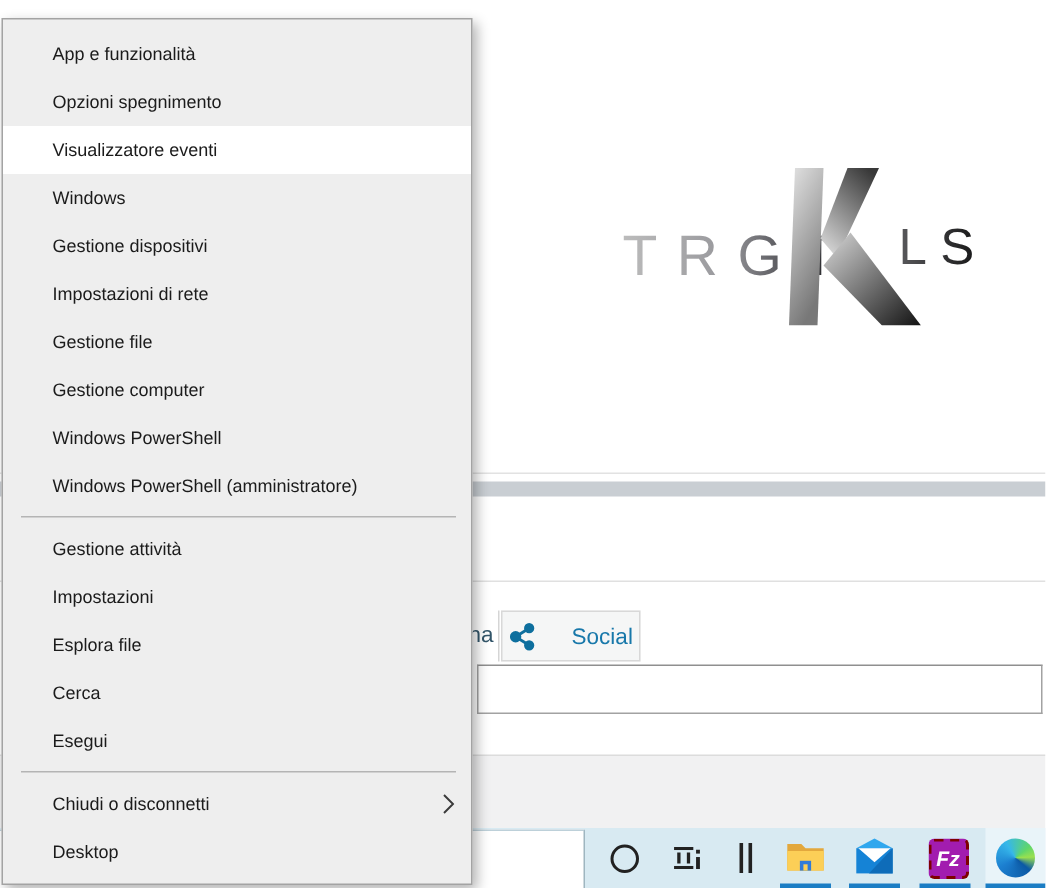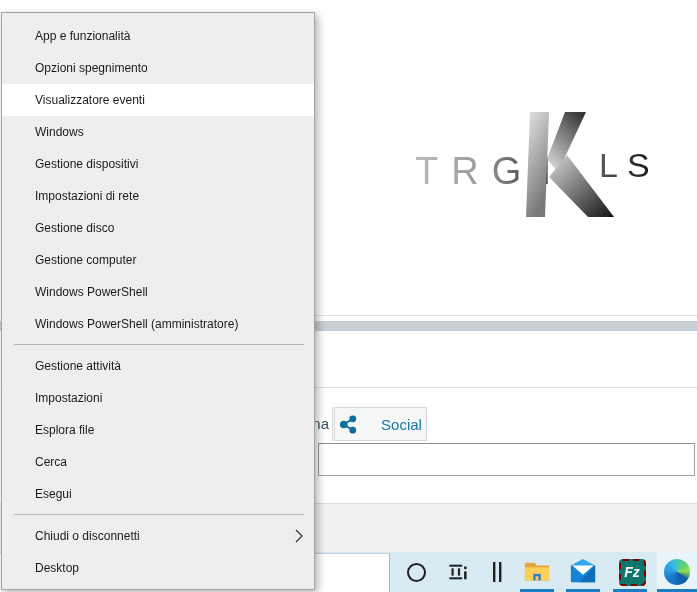--- a/index.html
+++ b/index.html
@@ -61,21 +61,21 @@
   }
   .tb-btn{position:absolute;top:0;height:40px;display:flex;align-items:center;justify-content:center;cursor:pointer;}
   .cortana-circle{width:15px;height:15px;border:2.2px solid #212121;border-radius:50%;}
   .edge-tile{position:absolute;left:657px;top:0;width:40px;height:40px;background:#e9f4f9;
     display:flex;align-items:center;justify-content:center;cursor:pointer;}
   .edge-ball{
     width:26px;height:26px;border-radius:50%;
     background:conic-gradient(from 130deg,#0c59a4,#1c7fd0 30%,#36b7ea 55%,#5fd66b 78%,#9ae04f 88%,#0c59a4);
   }
   .fz-badge{
-    width:27px;height:27px;box-sizing:border-box;background:#0f766e;
+    width:27px;height:27px;box-sizing:border-box;background:#a21caf;
     border:2px dashed #7d0000;border-radius:4px;
     display:flex;align-items:center;justify-content:center;
     color:#ffffff;font-weight:bold;font-style:italic;font-size:14px;line-height:1;
   }
   .underline{position:absolute;top:37px;height:3px;background:#1b7dc4;}
 
   
   .winx-menu{
     position:absolute;left:1px;top:12px;width:314px;height:578px;box-sizing:border-box;
     background:#eeeeee;border:1px solid #a3a3a3;box-shadow:3px 3px 8px rgba(0,0,0,.30);
@@ -203,21 +203,21 @@
   <div class="underline" style="left:657px;width:40px;"></div>
 </div>
 
 <div class="winx-menu">
   <div class="menu-item">App e funzionalità</div>
   <div class="menu-item">Opzioni spegnimento</div>
   <div class="menu-item hl">Visualizzatore eventi</div>
   <div class="menu-item">Windows</div>
   <div class="menu-item">Gestione dispositivi</div>
   <div class="menu-item">Impostazioni di rete</div>
-  <div class="menu-item">Gestione disco</div>
+  <div class="menu-item">Gestione file</div>
   <div class="menu-item">Gestione computer</div>
   <div class="menu-item">Windows PowerShell</div>
   <div class="menu-item">Windows PowerShell (amministratore)</div>
   <div class="menu-sep"></div>
   <div class="menu-item">Gestione attività</div>
   <div class="menu-item">Impostazioni</div>
   <div class="menu-item">Esplora file</div>
   <div class="menu-item">Cerca</div>
   <div class="menu-item">Esegui</div>
   <div class="menu-sep"></div>

